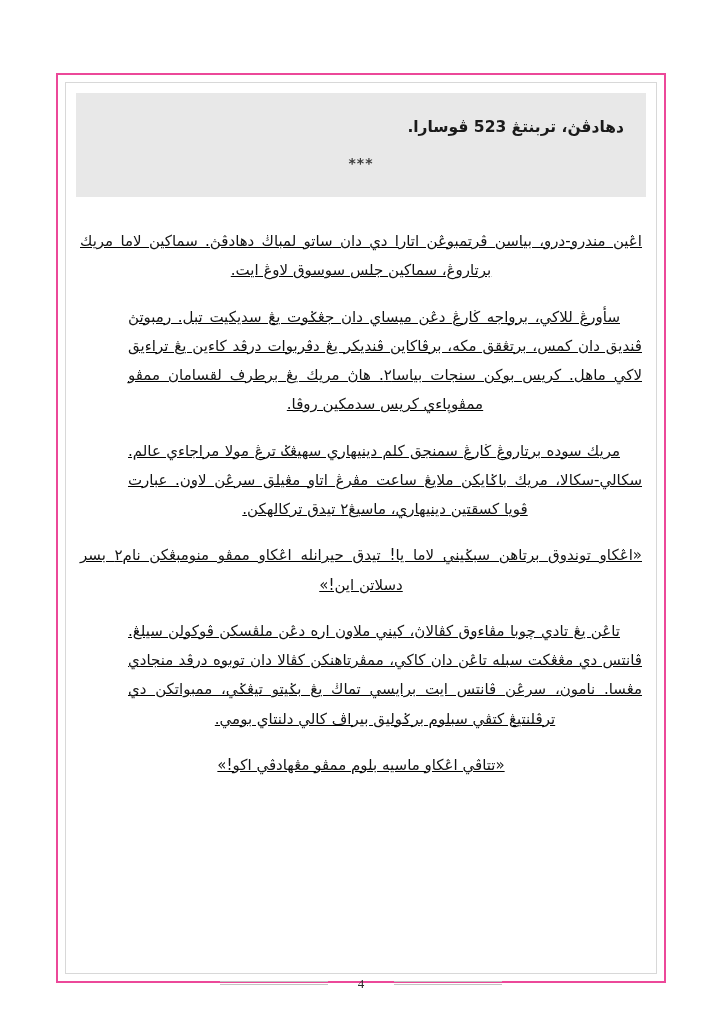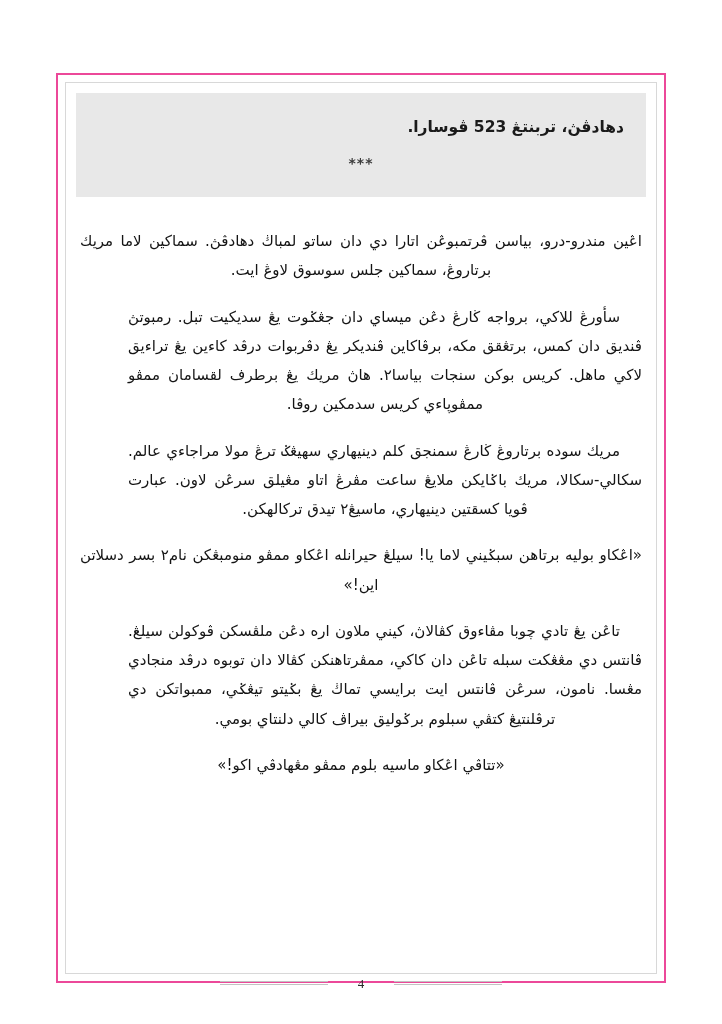--- a/index.html
+++ b/index.html
@@ -71,20 +71,21 @@
     font-size: 14px;
     font-weight: 700;
     letter-spacing: 1px;
     color: #3a3a3a;
   }
 
   
   .body-area {
     padding: 30px 4px 0 4px;
     box-sizing: border-box;
+    text-decoration: underline;
   }
   p.para {
     margin: 0 0 17px 0;
     direction: rtl;
     text-align: justify;
     text-align-last: center;
     font-family: "DejaVu Sans", "Liberation Sans", sans-serif;
     font-size: 15px;
     line-height: 1.95;
     color: #141414;
@@ -145,21 +146,21 @@
     </div>
 
     <div class="body-area">
 
       <p class="para">اڠين مندرو-درو، بياسن ڤرتمبوڠن اتارا دي دان ساتو لمباڬ دهادڤڽ. سماكين لاما مريك برتاروڠ، سماكين جلس سوسوق لاوڠ ايت.</p>
 
       <p class="para indented">سأورڠ للاكي، برواجه ڬارڠ دڠن ميساي دان جڠݢوت يڠ سديكيت تبل. رمبوتڽ ڤنديق دان کمس، برتڠقق مكه، برڤاكاين ڤنديكر يڠ دڤربوات درڤد كاءين يڠ تراءيق لاكي ماهل. كريس بوكن سنجات بياسا٢. هاڽ مريك يڠ برطرف لقسامان ممڤو ممڤوڽاءي كريس سدمكين روڤا.</p>
 
       <p class="para indented">مريك سوده برتاروڠ ڬارڠ سمنجق كلم دينيهاري سهيڠݢ ترڠ مولا مراجاءي عالم. سكالي-سكالا، مريك باݢايكن ملايڠ ساعت مڤرڠ اتاو مڠيلق سرڠن لاون. عبارت ڤويا كسقتين دينيهاري، ماسيڠ٢ تيدق تركالهكن.</p>
 
-      <p class="para quote">«اڠكاو بوليه برتاهن سبݢيني لاما يا! سيلڠ حيرانله اڠكاو ممڤو منومبڠكن نام٢ بسر دسلاتن اين!»</p>
+      <p class="para quote">«اڠكاو توندوق برتاهن سبݢيني لاما يا! تيدق حيرانله اڠكاو ممڤو منومبڠكن نام٢ بسر دسلاتن اين!»</p>
 
 
       <p class="para indented">تاڠن يڠ تادي چوبا مڤاءوق كڤالاڽ، كيني ملاون اره دڠن ملڤسكن ڤوكولن سيلڠ. ڤانتس دي مڠڠكت سبله تاڠن دان كاكي، ممڤرتاهنكن كڤالا دان توبوه درڤد منجادي مڠسا. نامون، سرڠن ڤانتس ايت برايسي تماڬ يڠ بݢيتو تيڠݢي، ممبواتكن دي ترڤلنتيڠ كتڤي سبلوم برݢوليق بيراڤ كالي دلنتاي بومي.</p>
 
       <p class="para single">«تتاڤي اڠكاو ماسيه بلوم ممڤو مڠهادڤي اكو!»</p>
 
     </div>
   </div>
 </div>
 

